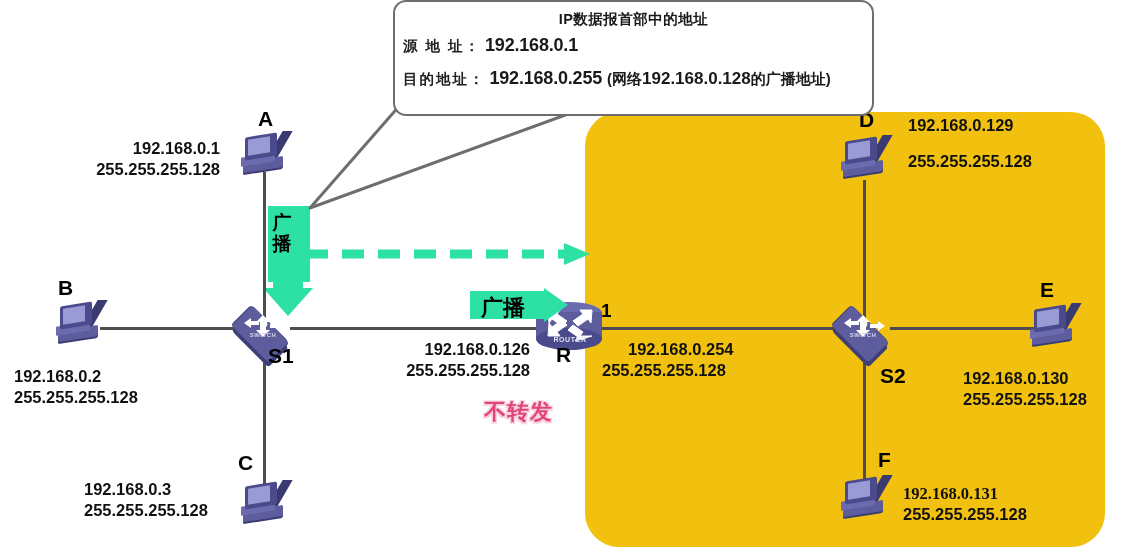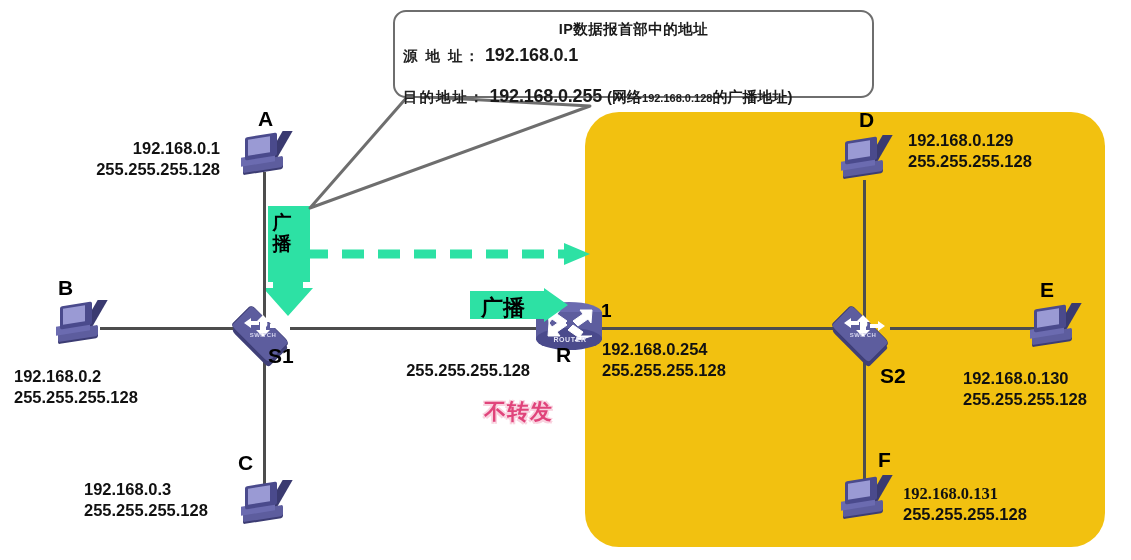--- a/index.html
+++ b/index.html
@@ -63,21 +63,21 @@
   
   .callout{position:absolute;background:#fff;border:2.5px solid #6e6e6e;
            border-radius:13px;box-sizing:border-box;}
   .callout .line{color:#1a1a1a;white-space:nowrap;}
   .c-title{font-size:14.5px;font-weight:bold;text-align:center;
            letter-spacing:.5px;}
   .c-row{font-size:15px;font-weight:bold;display:flex;align-items:baseline;}
   .c-key{letter-spacing:2px;font-weight:bold;font-size:14.5px;color:#222;}
   .c-val{font-size:18px;font-weight:bold;margin-left:4px;letter-spacing:-.2px;}
   .c-note{font-size:15px;font-weight:bold;margin-left:5px;}
-  .c-note .sm{font-size:11px;}
+  .c-note .sm{font-size:17px;}
 
   
   .bc-green{position:absolute;background:#2DE1A4;}
   .bc-vert-label{position:absolute;font-weight:bold;font-size:19px;
                  color:#000;width:20px;text-align:center;line-height:21px;
                  word-break:break-all;}
   .bc-h-label{position:absolute;font-weight:bold;font-size:22px;color:#000;}
   .noforward{position:absolute;font-weight:bold;font-size:22px;
              color:#E0447B;letter-spacing:1px;
              text-shadow:1.6px 1.6px 0 #F9D2DF,-1.4px -1.4px 0 #F9D2DF,
@@ -173,33 +173,34 @@
         <path d="M14 10 l12 0 -3 4 10 7 -5 5 -10 -7 -3 4 z"></path>
         <path d="M58 10 l-12 0 3 4 -10 7 5 5 10 -7 3 4 z"></path>
         <path d="M14 36 l12 0 -3 -4 10 -7 -5 -5 -10 7 -3 -4 z"></path>
         <path d="M58 36 l-12 0 3 -4 -10 -7 -5 5 10 7 -3 4 z"></path>
       </g>
     </svg>
     <div class="cap">ROUTER</div>
   </div>
   <div class="dev" style="left:556px;top:343px;">R</div>
   <div class="port" style="left:601px;top:300px;">1</div>
+  <div class="ip right" style="left:370px;top:339px;width:160px;">192.168.0.126</div>
   <div class="ip right" style="left:370px;top:360px;width:160px;">255.255.255.128</div>
-  <div class="ip" style="left:602px;top:339px;">192.168.0.254</div>
+  <div class="ip" style="left:628px;top:339px;">192.168.0.254</div>
   <div class="ip" style="left:602px;top:360px;">255.255.255.128</div>
 
   <div class="pc" style="left:841px;top:135px;">
     <div class="side"></div>
       <div class="base"></div>
       <div class="base2"></div>
     <div class="mon"></div>
       <div class="scr"></div>
   </div>
   <div class="dev" style="left:859px;top:108px;">D</div>
-  <div class="ip" style="left:908px;top:130px;">192.168.0.129</div>
+  <div class="ip" style="left:908px;top:115px;">192.168.0.129</div>
   <div class="ip" style="left:908px;top:151px;">255.255.255.128</div>
 
   <div class="pc" style="left:1030px;top:303px;">
     <div class="side"></div>
       <div class="base"></div>
       <div class="base2"></div>
     <div class="mon"></div>
       <div class="scr"></div>
   </div>
   <div class="dev" style="left:1040px;top:278px;">E</div>
@@ -233,26 +234,26 @@
   </svg>
   <div class="bc-h-label" style="left:481px;top:293px;">广播</div>
 
   <div class="noforward" style="left:484px;top:397px;">不转发</div>
 
   <svg style="position:absolute;left:290px;top:90px;" width="330" height="130">
     <path d="M20 118 L118 6 L300 16 Z" fill="#ffffff" stroke="#6e6e6e" stroke-width="3" stroke-linejoin="round"></path>
     <line x1="112" y1="0" x2="300" y2="0" stroke="#ffffff" stroke-width="8"></line>
   </svg>
 
-  <div class="callout" style="left:393px;top:10px;width:481px;height:88px;">
+  <div class="callout" style="left:393px;top:0;width:481px;height:116px;">
     <div class="line c-title" style="margin-top:8px;">IP数据报首部中的地址</div>
     <div class="line c-row" style="margin:6px 0 12px 8px;text-align:right;">
       <span class="c-key">源 地 址：</span>
       <span class="c-val">192.168.0.1</span>
     </div>
-    <div class="line c-row" style="margin:20px 0 0 8px;">
+    <div class="line c-row" style="margin:12px 0 0 8px;">
       <span class="c-key">目的地址：</span>
       <span class="c-val">192.168.0.255</span>
       <span class="c-note"><span>(网络</span><span class="sm">192.168.0.128</span><span>的广播地址)</span></span>
     </div>
   </div>
 
 </div>
 
 </body></html>

